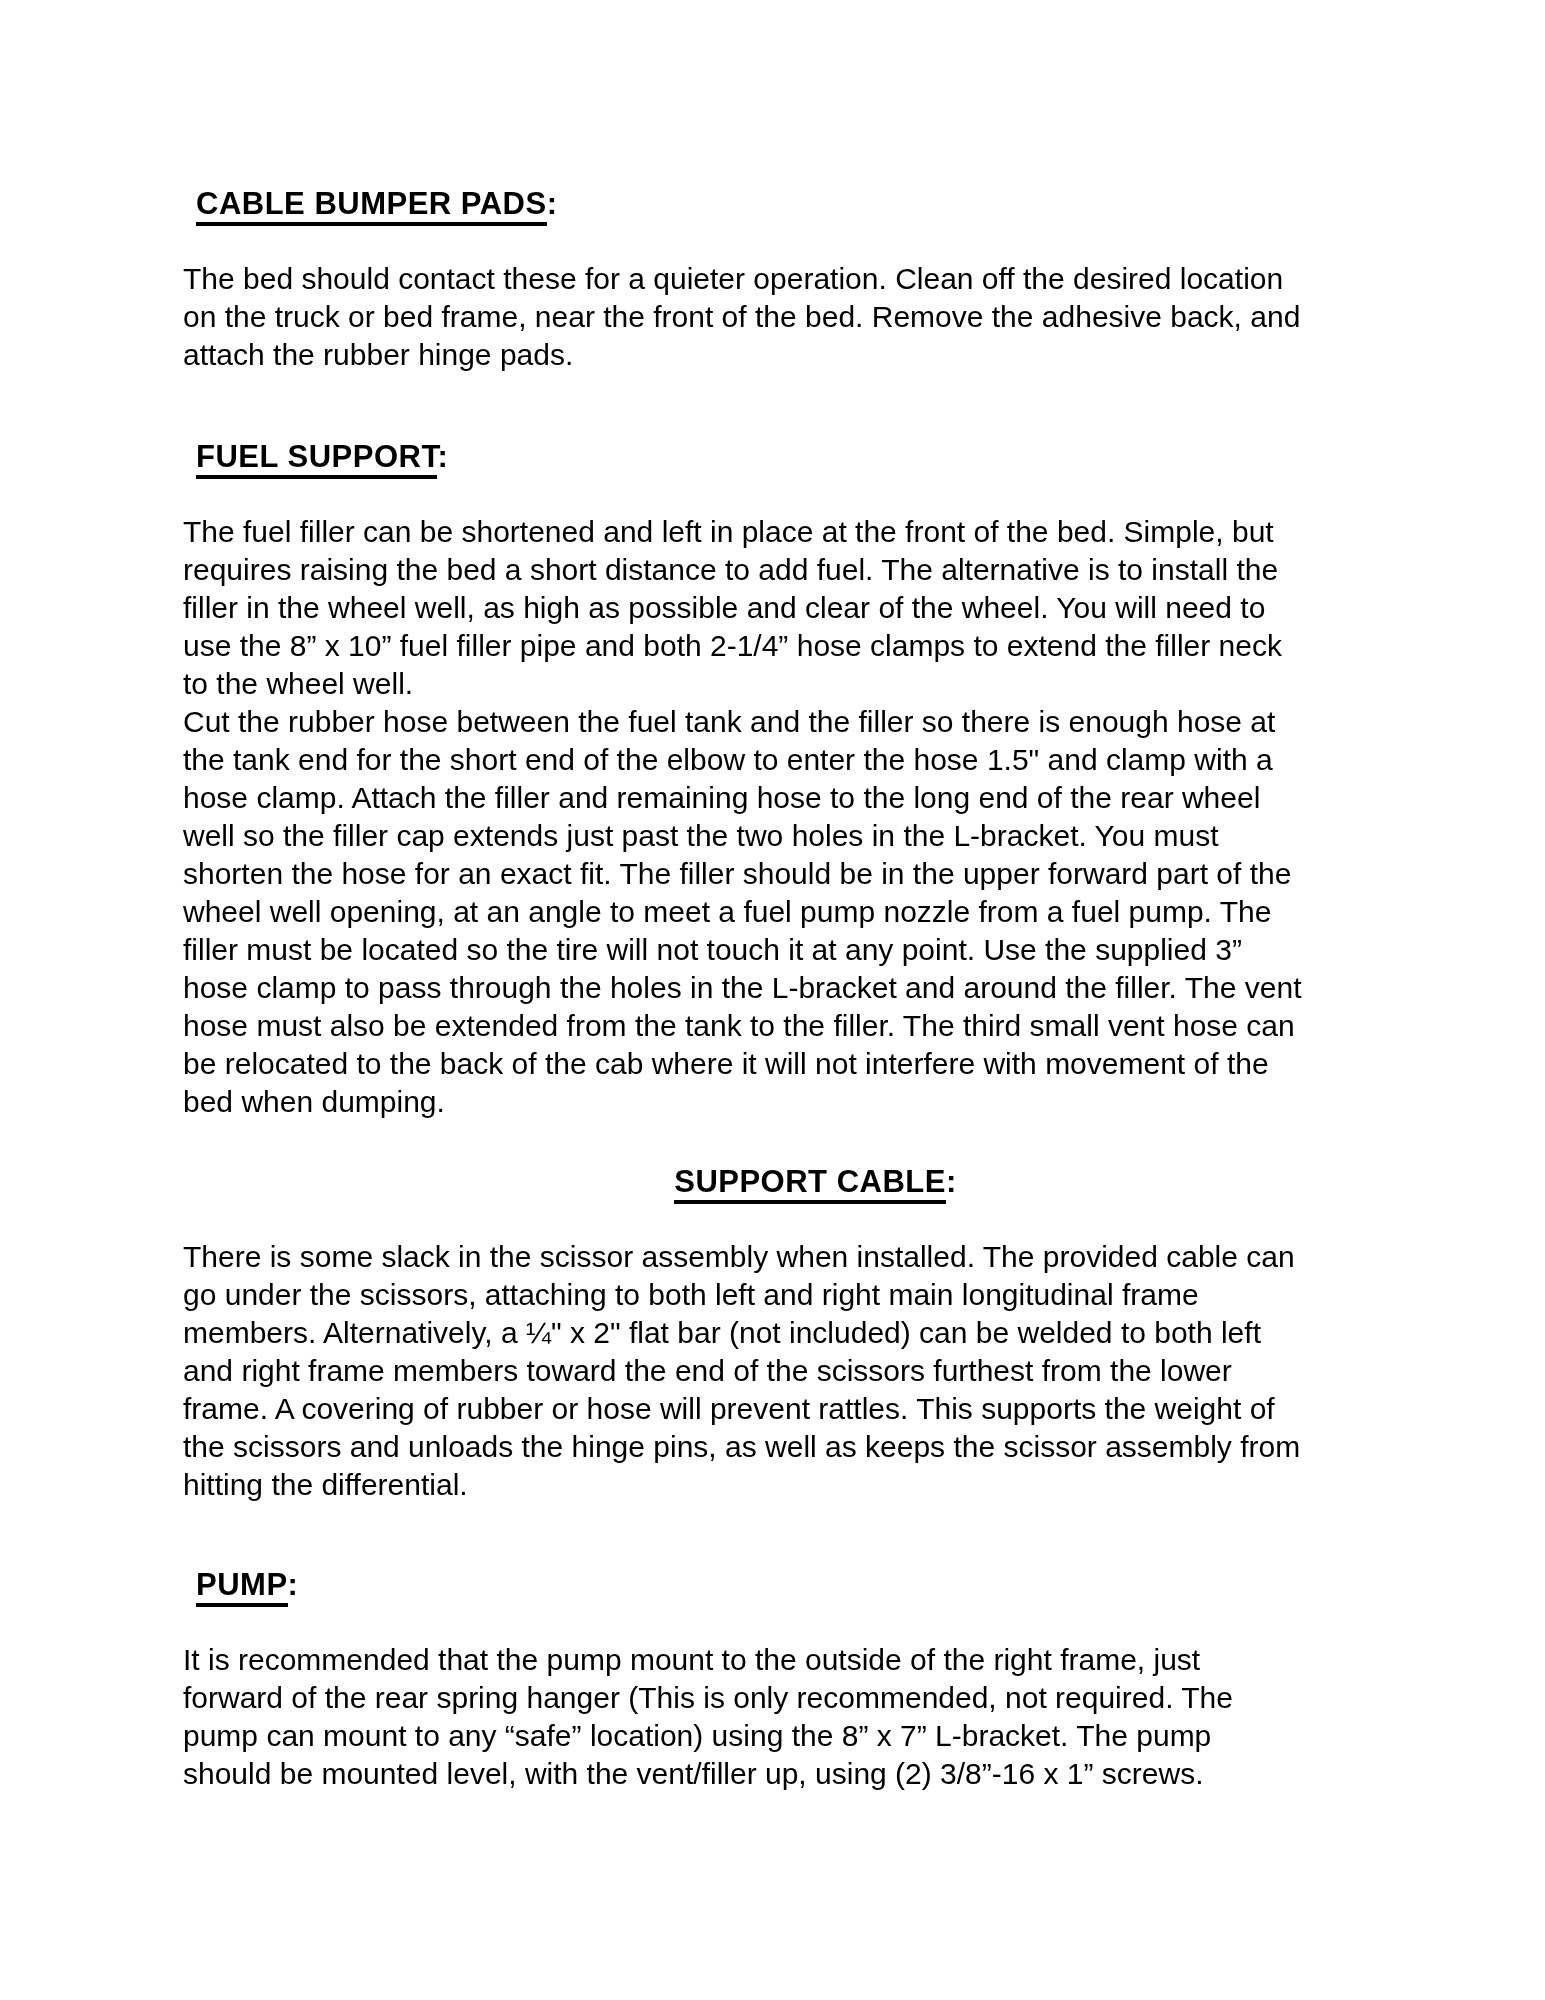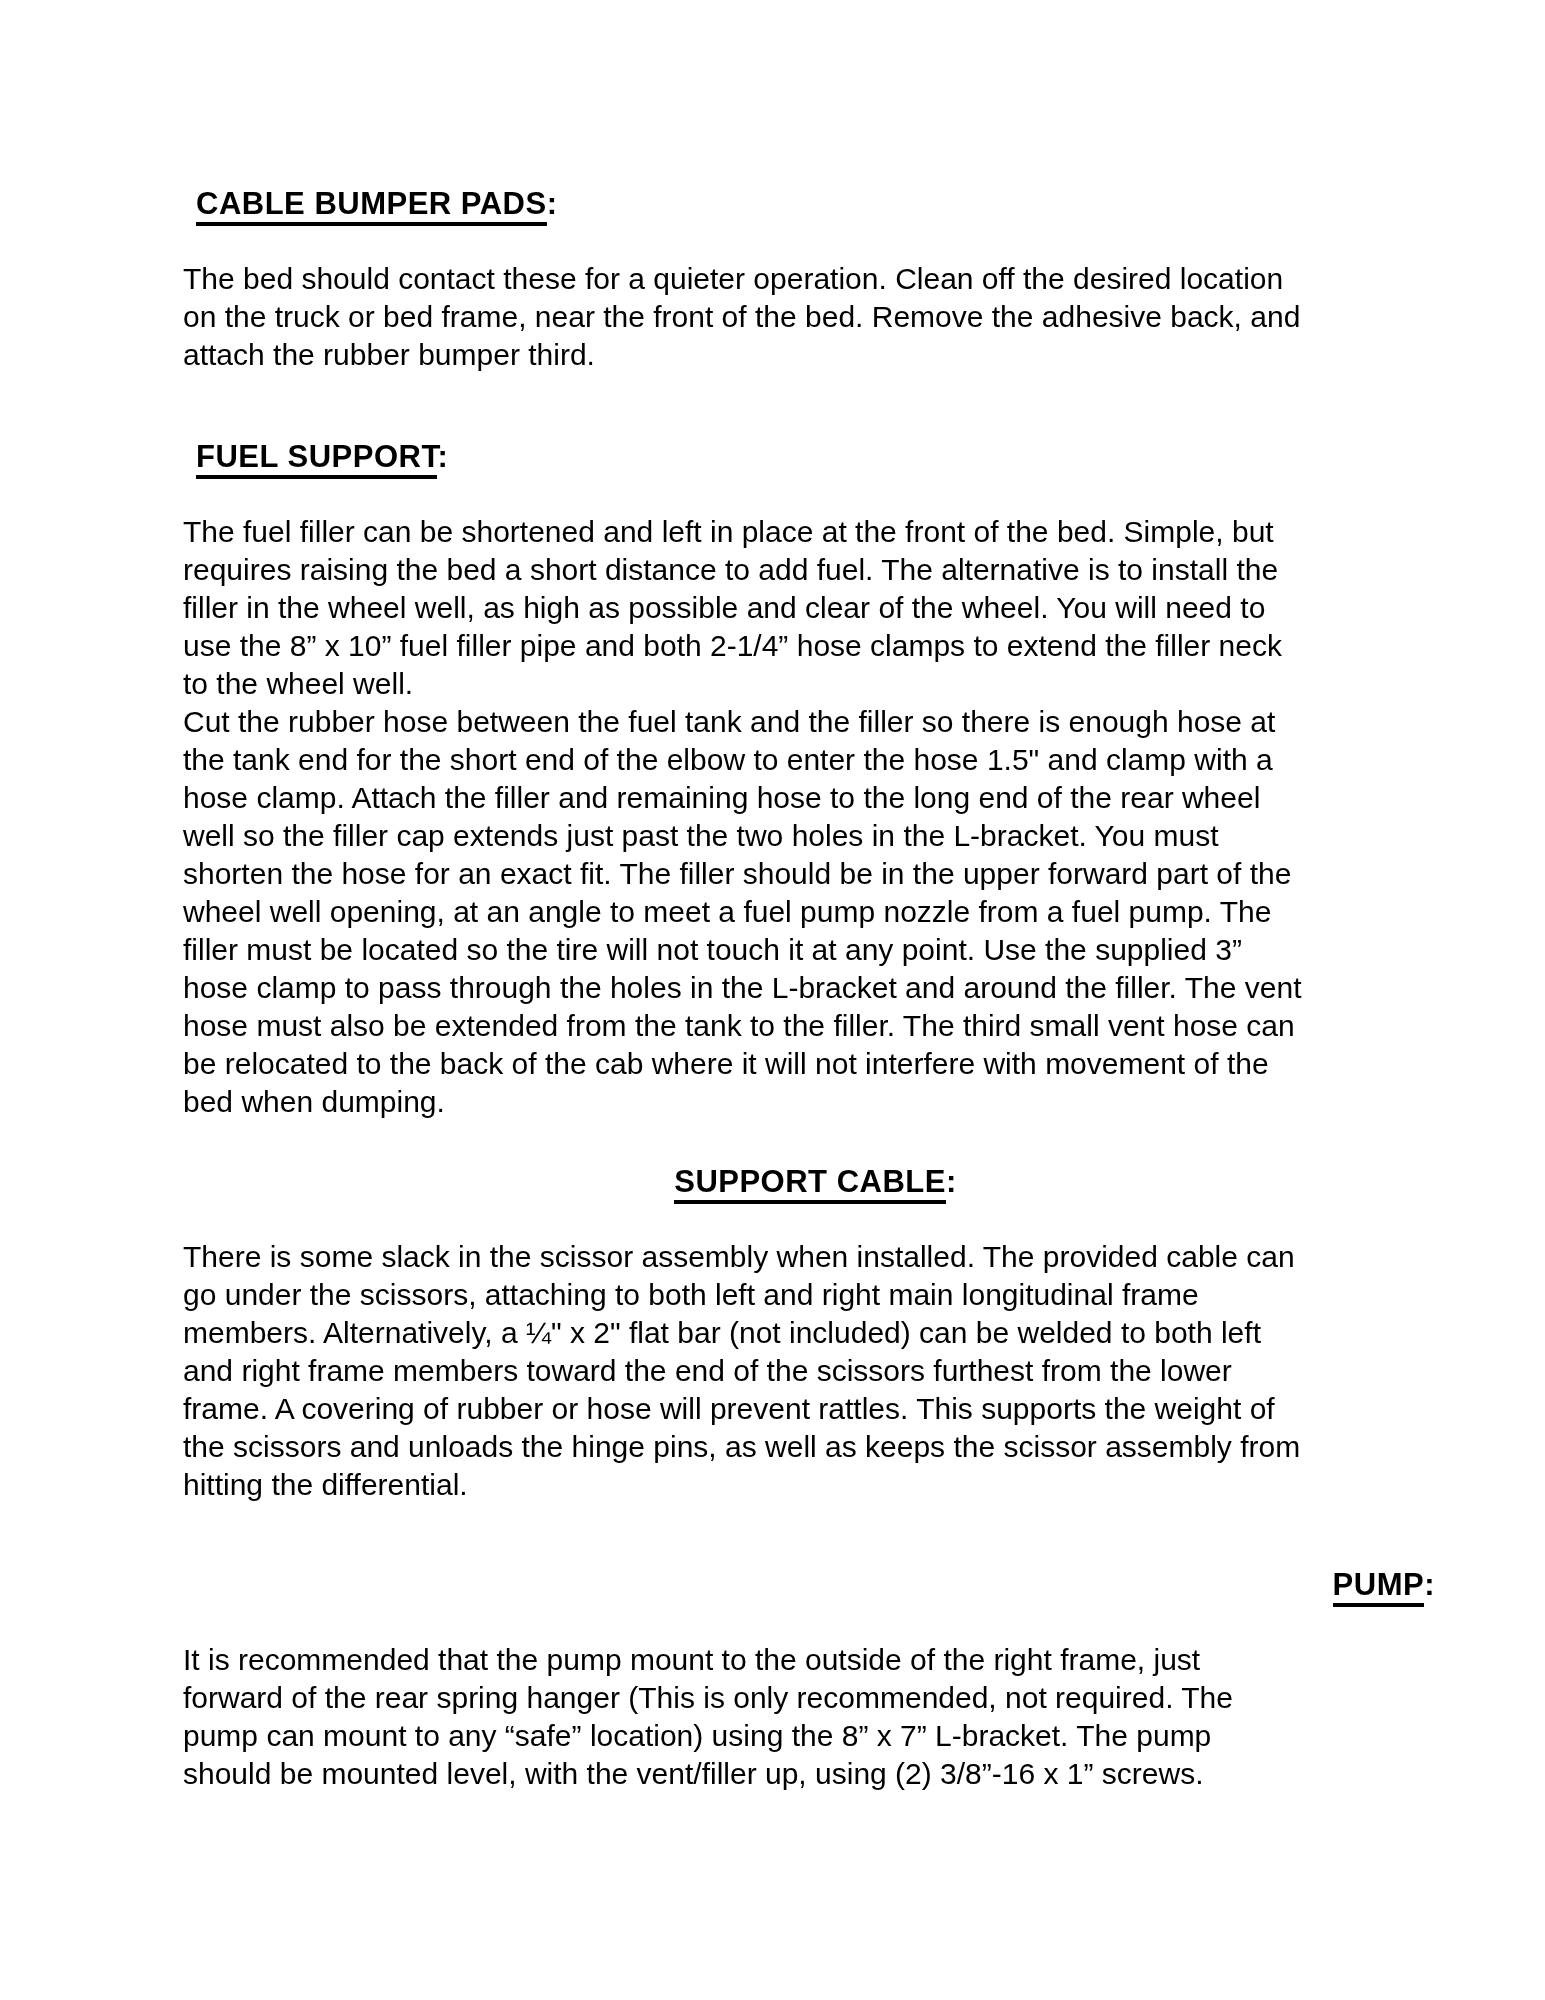--- a/index.html
+++ b/index.html
@@ -37,31 +37,31 @@
   .section-body {
     margin: 0;
     font-size: 30px;
     line-height: 38px;
     white-space: pre-line;
   }
   
   .mt-para { margin-top: 37px; }
   .mt-h2   { margin-top: 64px; }
   .mt-h3   { margin-top: 42px; text-align: center; }
-  .mt-h4   { margin-top: 62px; text-align: right; }
+  .mt-h4   { margin-top: 62px; }
 </style>
 </head>
 <body>
 
 <div class="page">
 
   <h2 class="section-heading"><span class="heading-underlined">CABLE BUMPER PADS</span><span>:</span></h2>
   <p class="section-body mt-para">The bed should contact these for a quieter operation. Clean off the desired location
 on the truck or bed frame, near the front of the bed. Remove the adhesive back, and
-attach the rubber bumper third.</p>
+attach the rubber hinge pads.</p>
 
   <h2 class="section-heading mt-h2"><span class="heading-underlined">FUEL SUPPORT</span><span>:</span></h2>
   <p class="section-body mt-para">The fuel filler can be shortened and left in place at the front of the bed. Simple, but
 requires raising the bed a short distance to add fuel. The alternative is to install the
 filler in the wheel well, as high as possible and clear of the wheel. You will need to
 use the 8” x 10” fuel filler pipe and both 2-1/4” hose clamps to extend the filler neck
 to the wheel well.
 Cut the rubber hose between the fuel tank and the filler so there is enough hose at
 the tank end for the short end of the elbow to enter the hose 1.5" and clamp with a
 hose clamp. Attach the filler and remaining hose to the long end of the rear wheel

